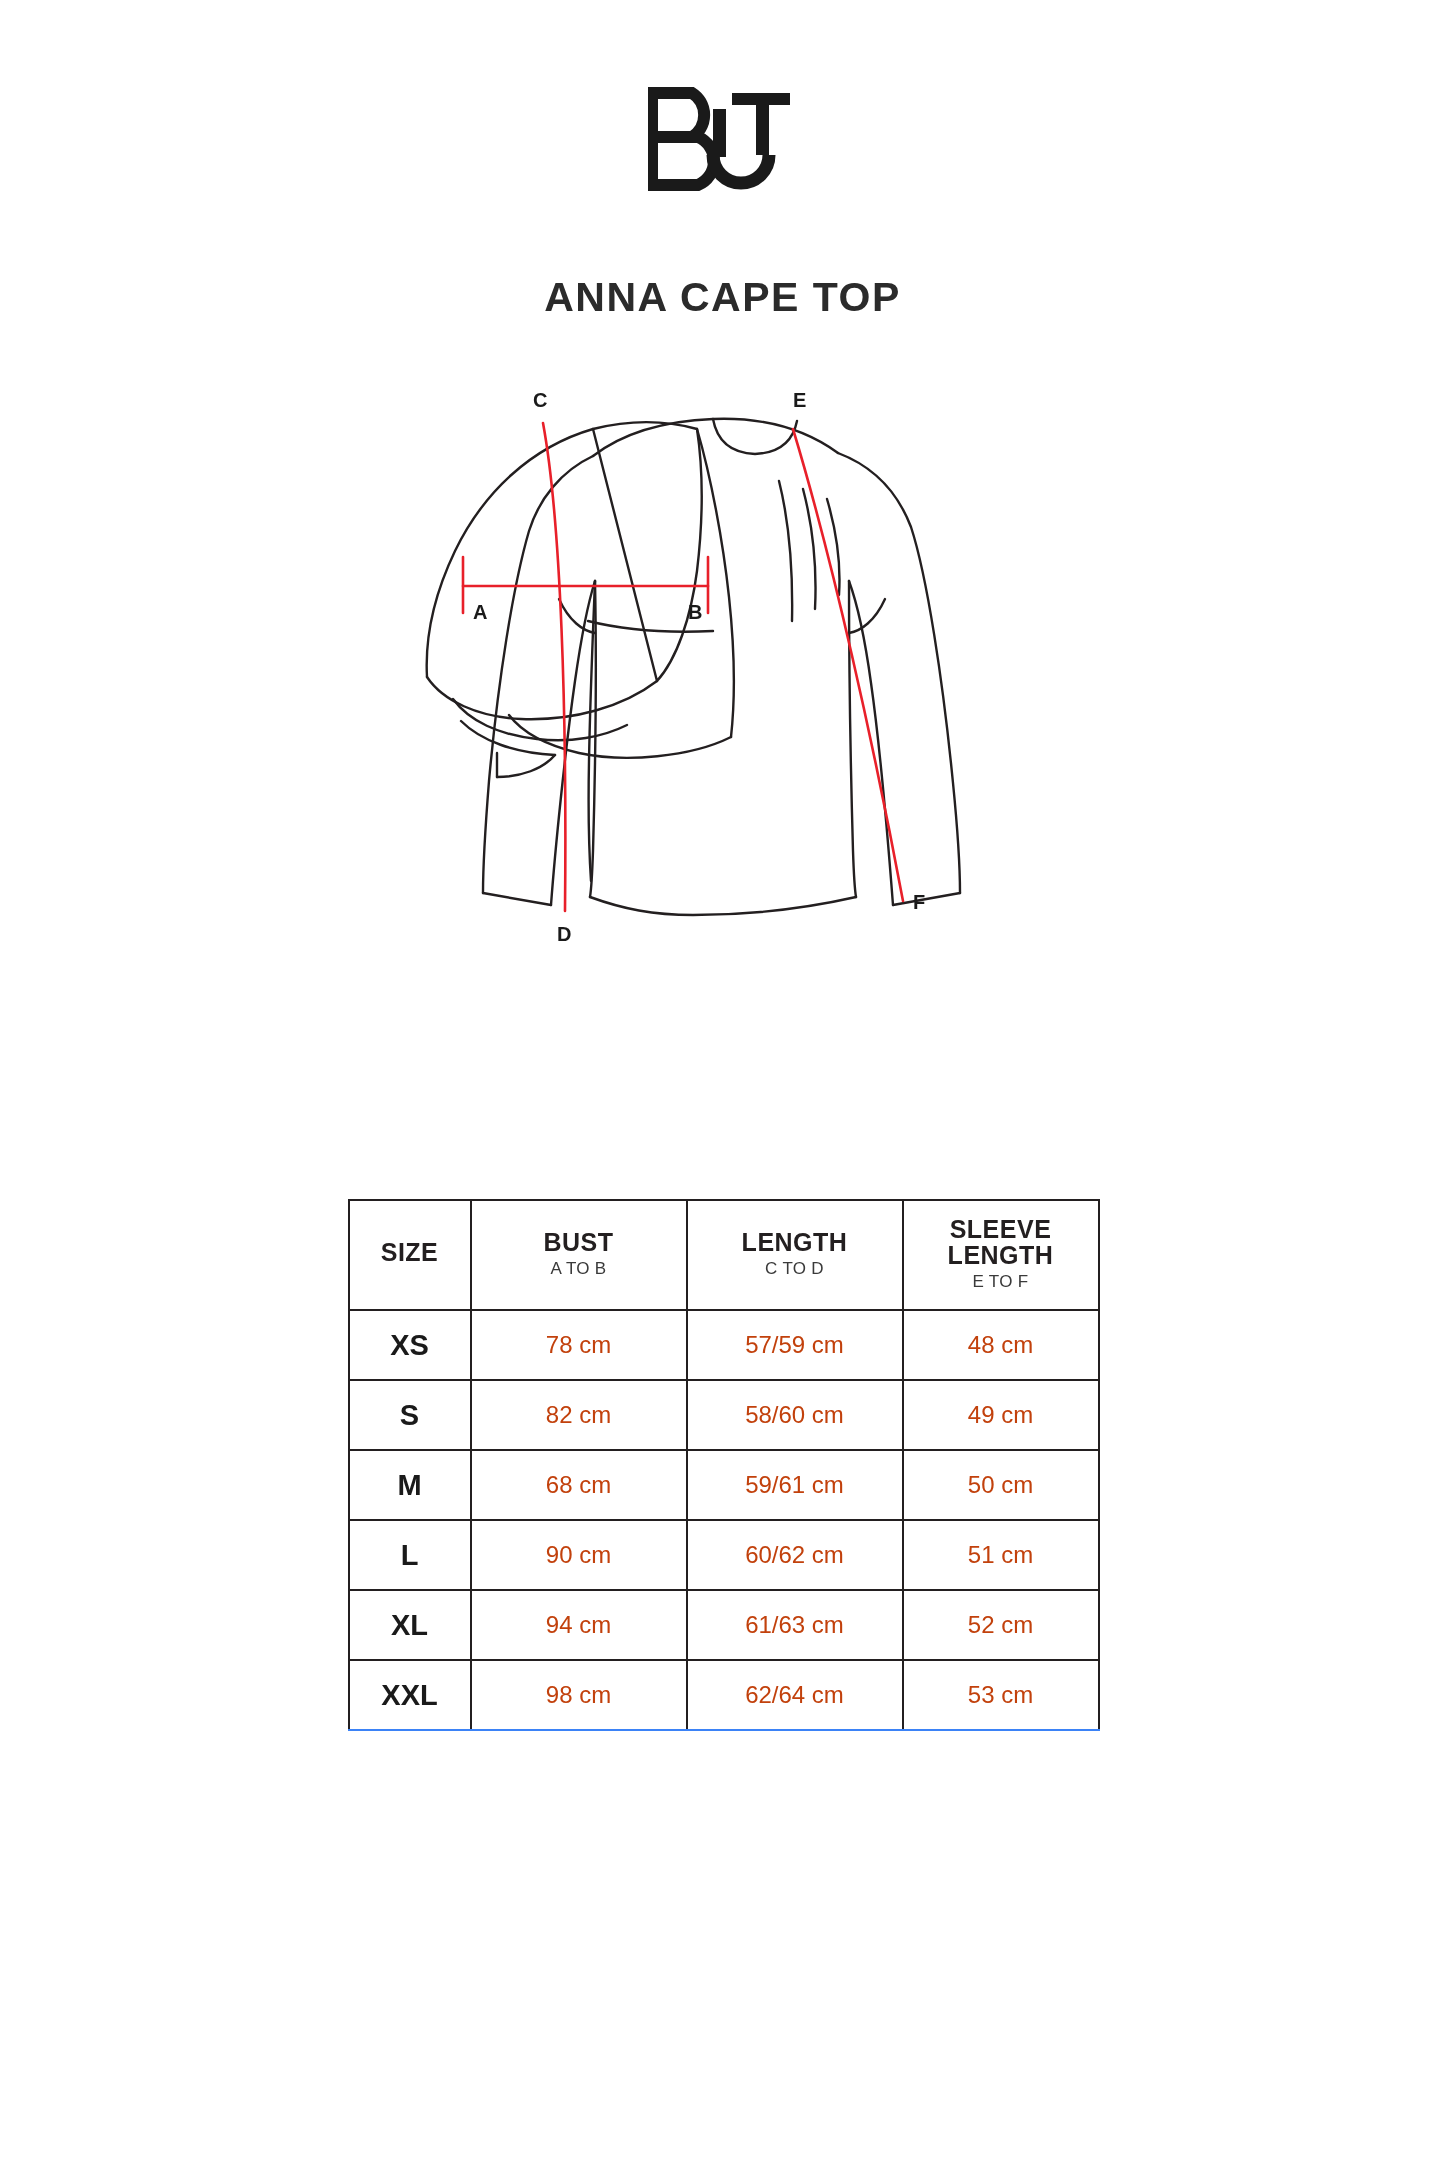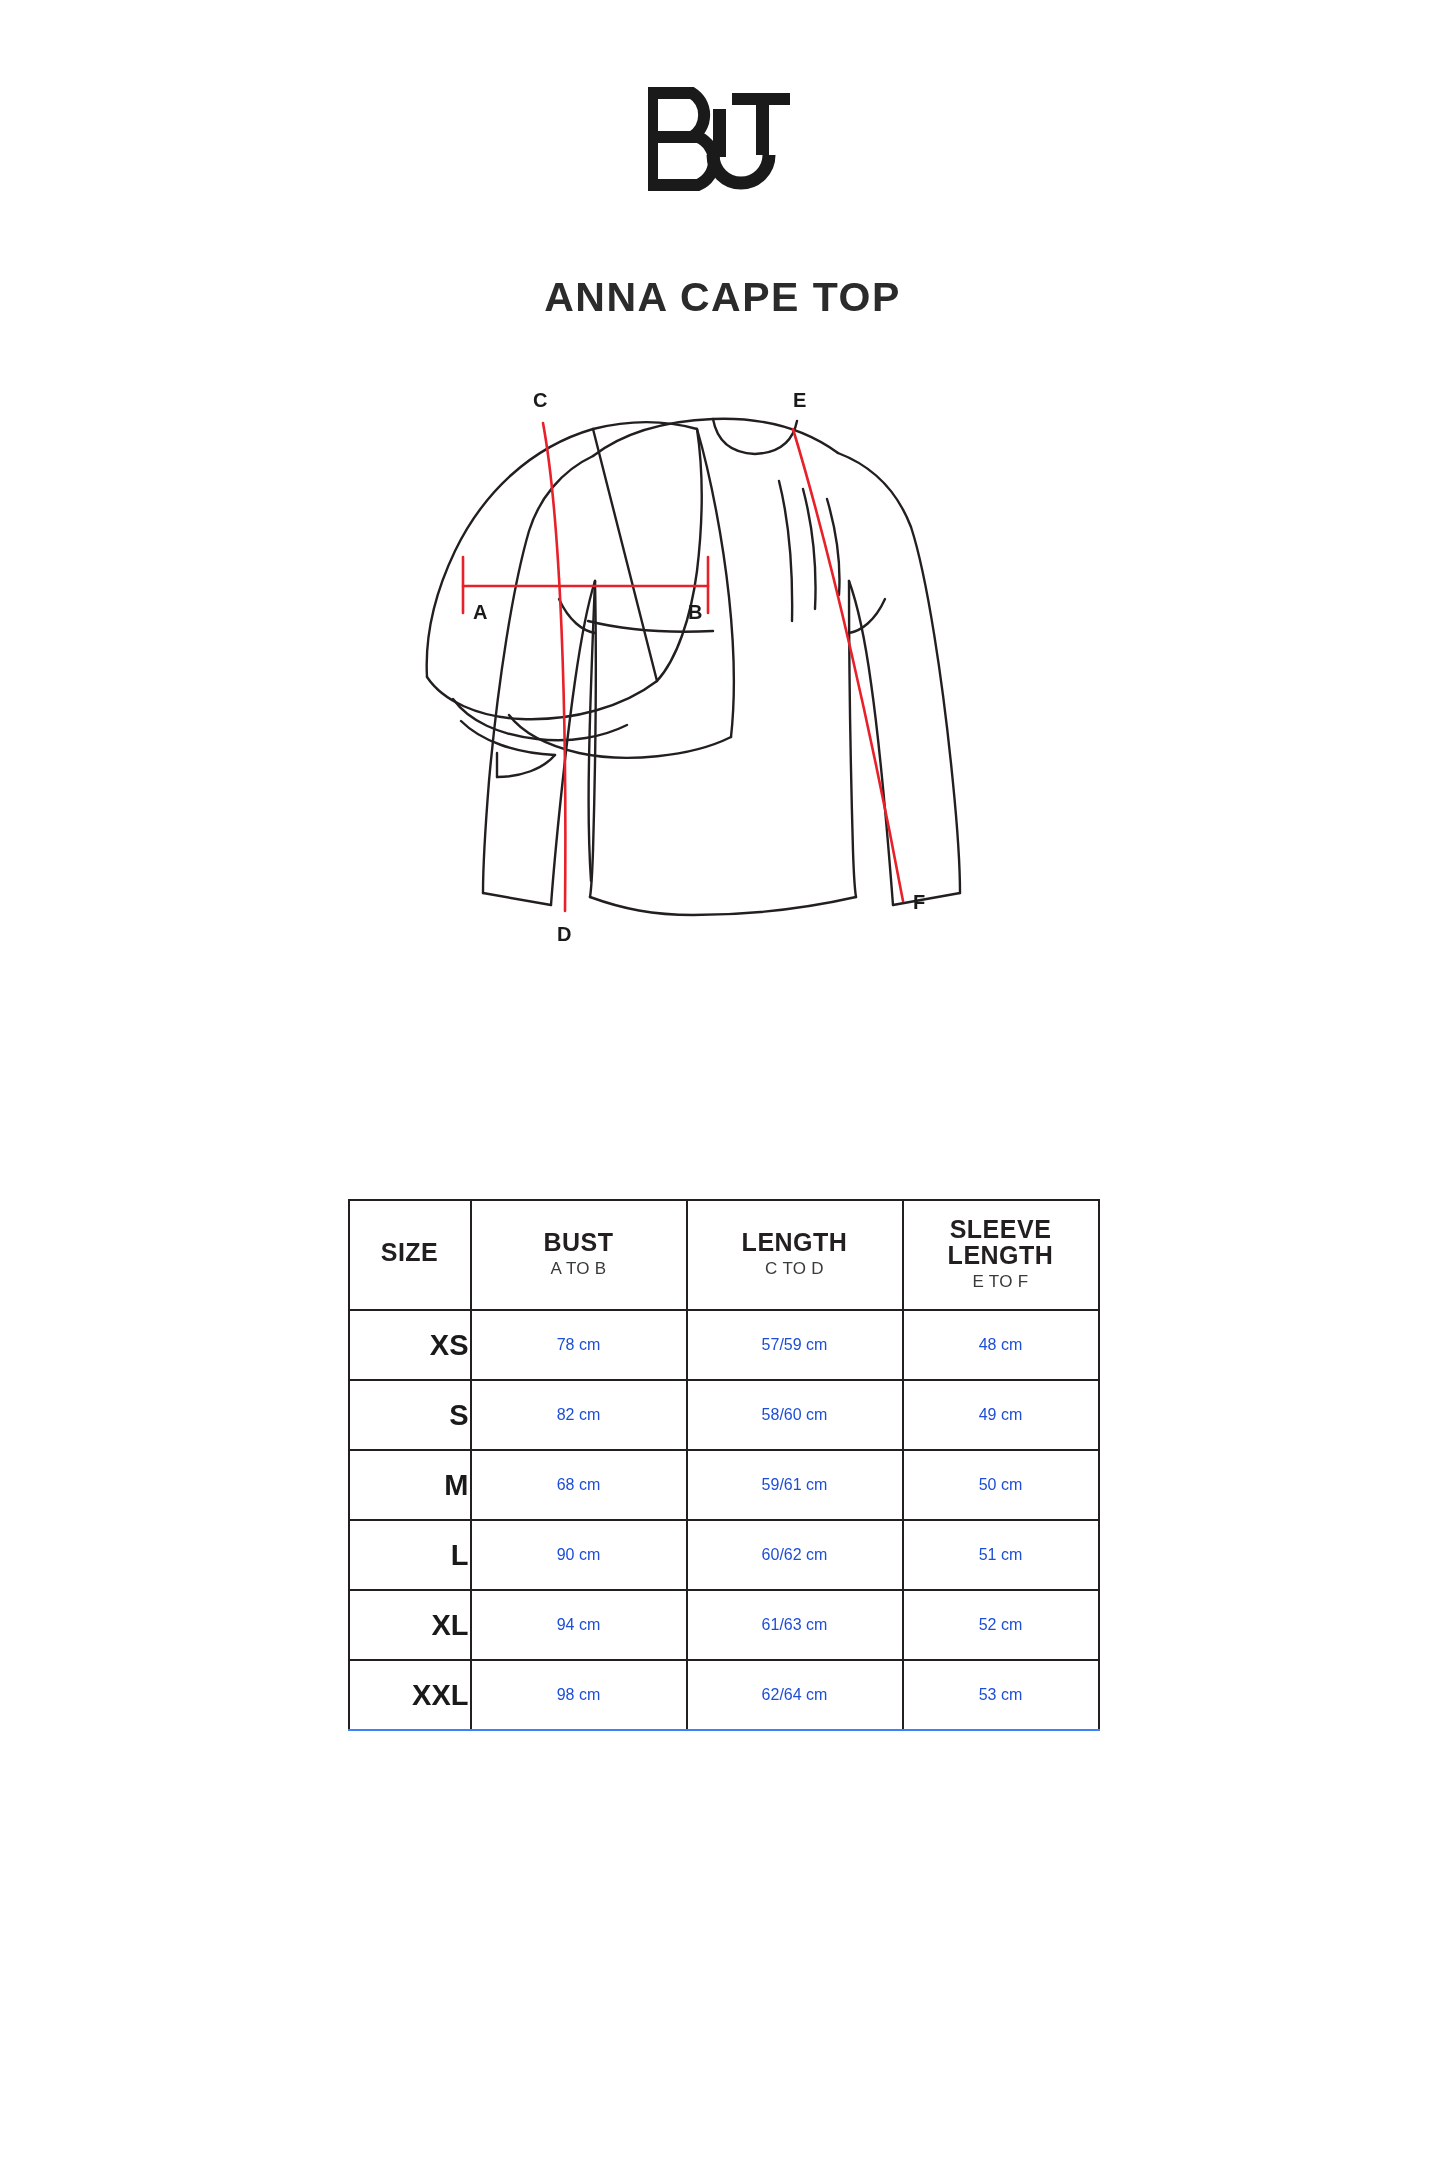--- a/index.html
+++ b/index.html
@@ -91,28 +91,27 @@
     margin-top: 4px;
     color: #3a3a3a;
   }
   .col-size { width: 122px; }
   .col-bust { width: 216px; }
   .col-length { width: 216px; }
   .col-sleeve { width: 196px; }
 
   table.size-table tbody td {
     height: 66px;
-    font-size: 16px;
-    color: #1d4ed8;
+    font-size: 24px;
+    color: #c2410c;
   }
   table.size-table tbody td.size-cell {
     font-size: 29px;
     font-weight: bold;
     color: #1a1a1a;
-    text-align: right;
   }
   tbody tr td {
     border-top: none;
     border-bottom: none;
   }
   tbody tr:last-child td {
     border-bottom: 2px solid #3b82f6;
   }
 </style>
 </head>

